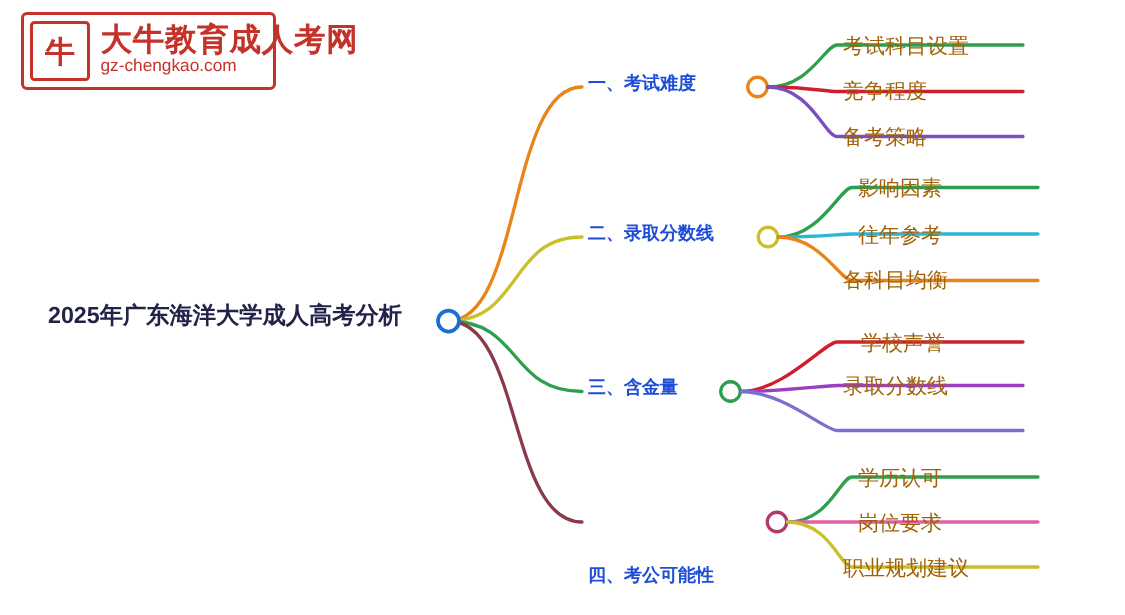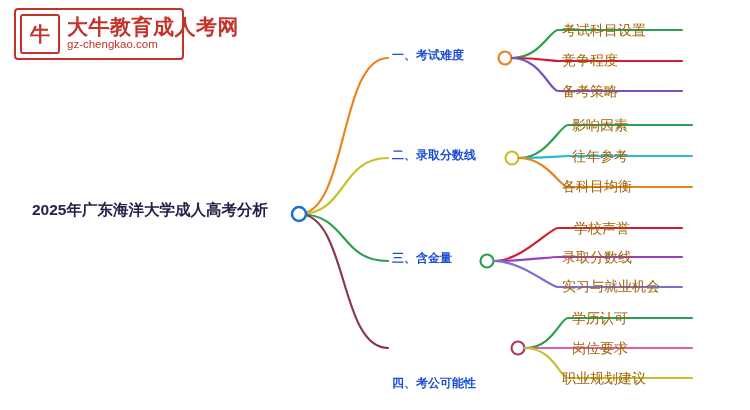--- a/index.html
+++ b/index.html
@@ -158,19 +158,18 @@
   <div class="lbl leaf-label" style="left:562px; top:22px;">考试科目设置</div>
   <div class="lbl leaf-label" style="left:562px; top:52px;">竞争程度</div>
   <div class="lbl leaf-label" style="left:562px; top:83px;">备考策略</div>
 
   <div class="lbl leaf-label" style="left:572px; top:117px;">影响因素</div>
   <div class="lbl leaf-label" style="left:572px; top:148px;">往年参考</div>
   <div class="lbl leaf-label" style="left:562px; top:178px;">各科目均衡</div>
 
   <div class="lbl leaf-label" style="left:562px; top:220px;margin-left:12px;">学校声誉</div>
   <div class="lbl leaf-label" style="left:562px; top:249px;">录取分数线</div>
-  <div class="lbl leaf-label" style="left:562px; top:278px;">实习与就业机会</div>
 
   <div class="lbl leaf-label" style="left:572px; top:310px;">学历认可</div>
   <div class="lbl leaf-label" style="left:572px; top:340px;">岗位要求</div>
   <div class="lbl leaf-label" style="left:562px; top:370px;">职业规划建议</div>
 
 </div>
 
 </body></html>

